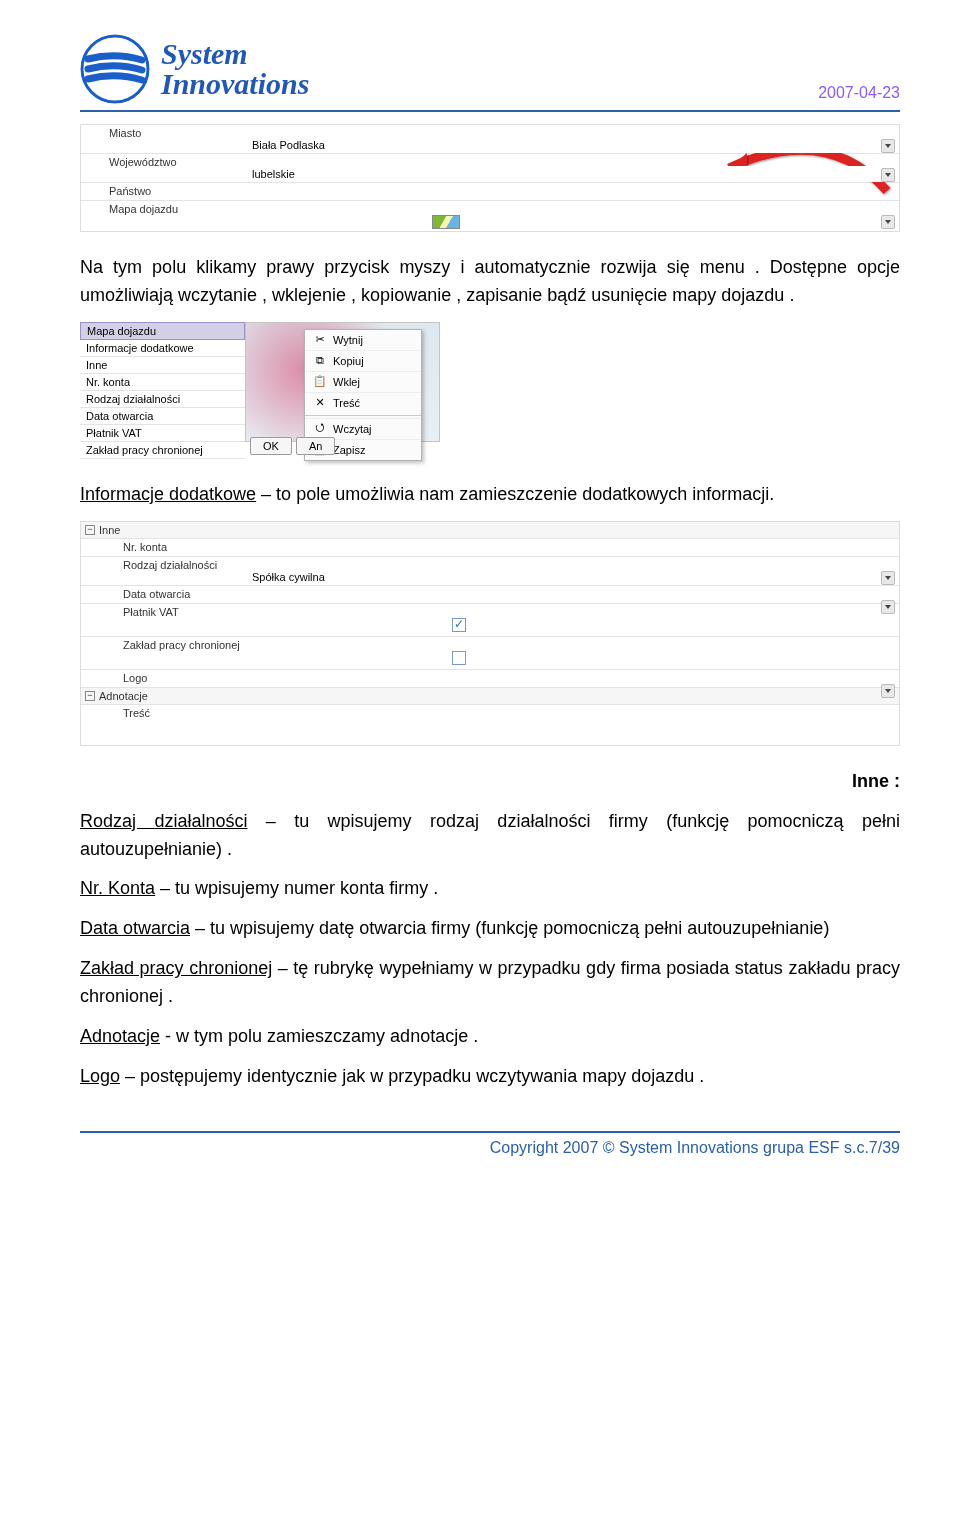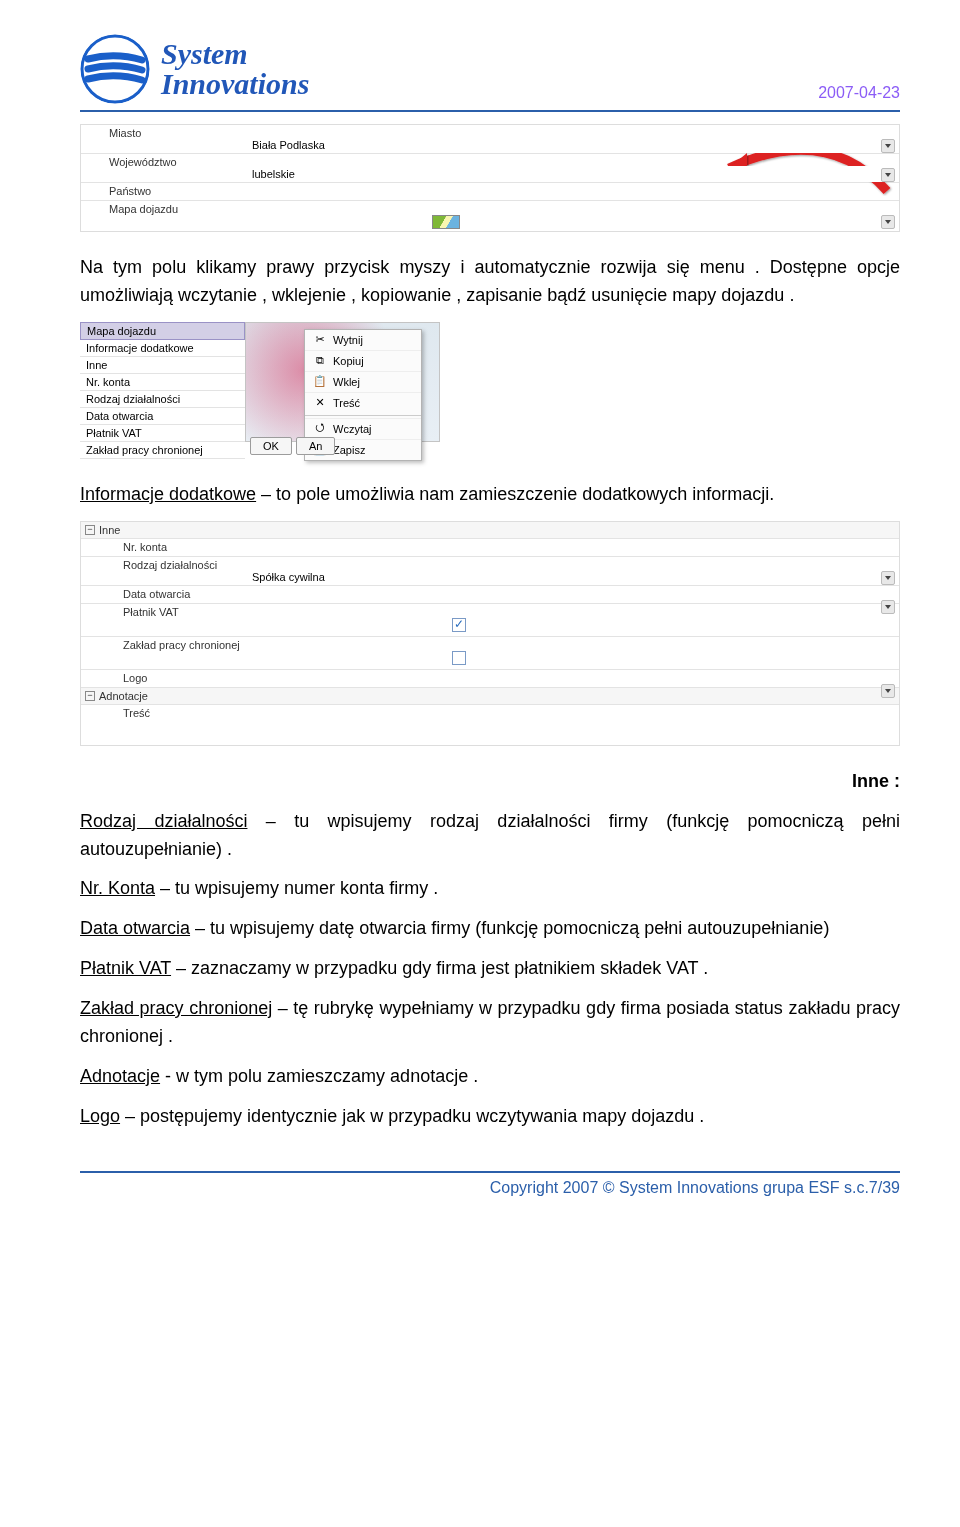--- a/index.html
+++ b/index.html
@@ -291,21 +291,20 @@
         <div class="label-cell" style="padding-left: 42px;">Treść</div>
         <div class="value-cell"></div>
       </div>
     </div>
 
   <p class="para b" style="text-align:right">Inne :</p>
 
   <p class="para"><span class="u">Rodzaj działalności</span><span> – tu wpisujemy rodzaj działalności firmy (funkcję pomocniczą pełni autouzupełnianie) .</span></p>
   <p class="para"><span class="u">Nr. Konta</span><span> – tu wpisujemy numer konta firmy .</span></p>
   <p class="para"><span class="u">Data otwarcia</span><span> – tu wpisujemy datę otwarcia firmy (funkcję pomocniczą pełni autouzupełnianie)</span></p>
-  <p class="para"><span class="u">Płatnik VAT</span><span> – zaznaczamy w przypadku gdy firma jest płatnikiem składek VAT .</span></p>
   <p class="para"><span class="u">Zakład pracy chronionej</span><span> – tę rubrykę wypełniamy w przypadku gdy firma posiada status zakładu pracy chronionej .</span></p>
   <p class="para"><span class="u">Adnotacje</span><span> - w tym polu zamieszczamy adnotacje .</span></p>
   <p class="para"><span class="u">Logo</span><span> – postępujemy identycznie jak w przypadku wczytywania mapy dojazdu .</span></p>
 
   <div class="footer">
     <span>Copyright 2007 © System Innovations grupa ESF s.c.</span>
     <span>7/39</span>
   </div>
 
 </div>

